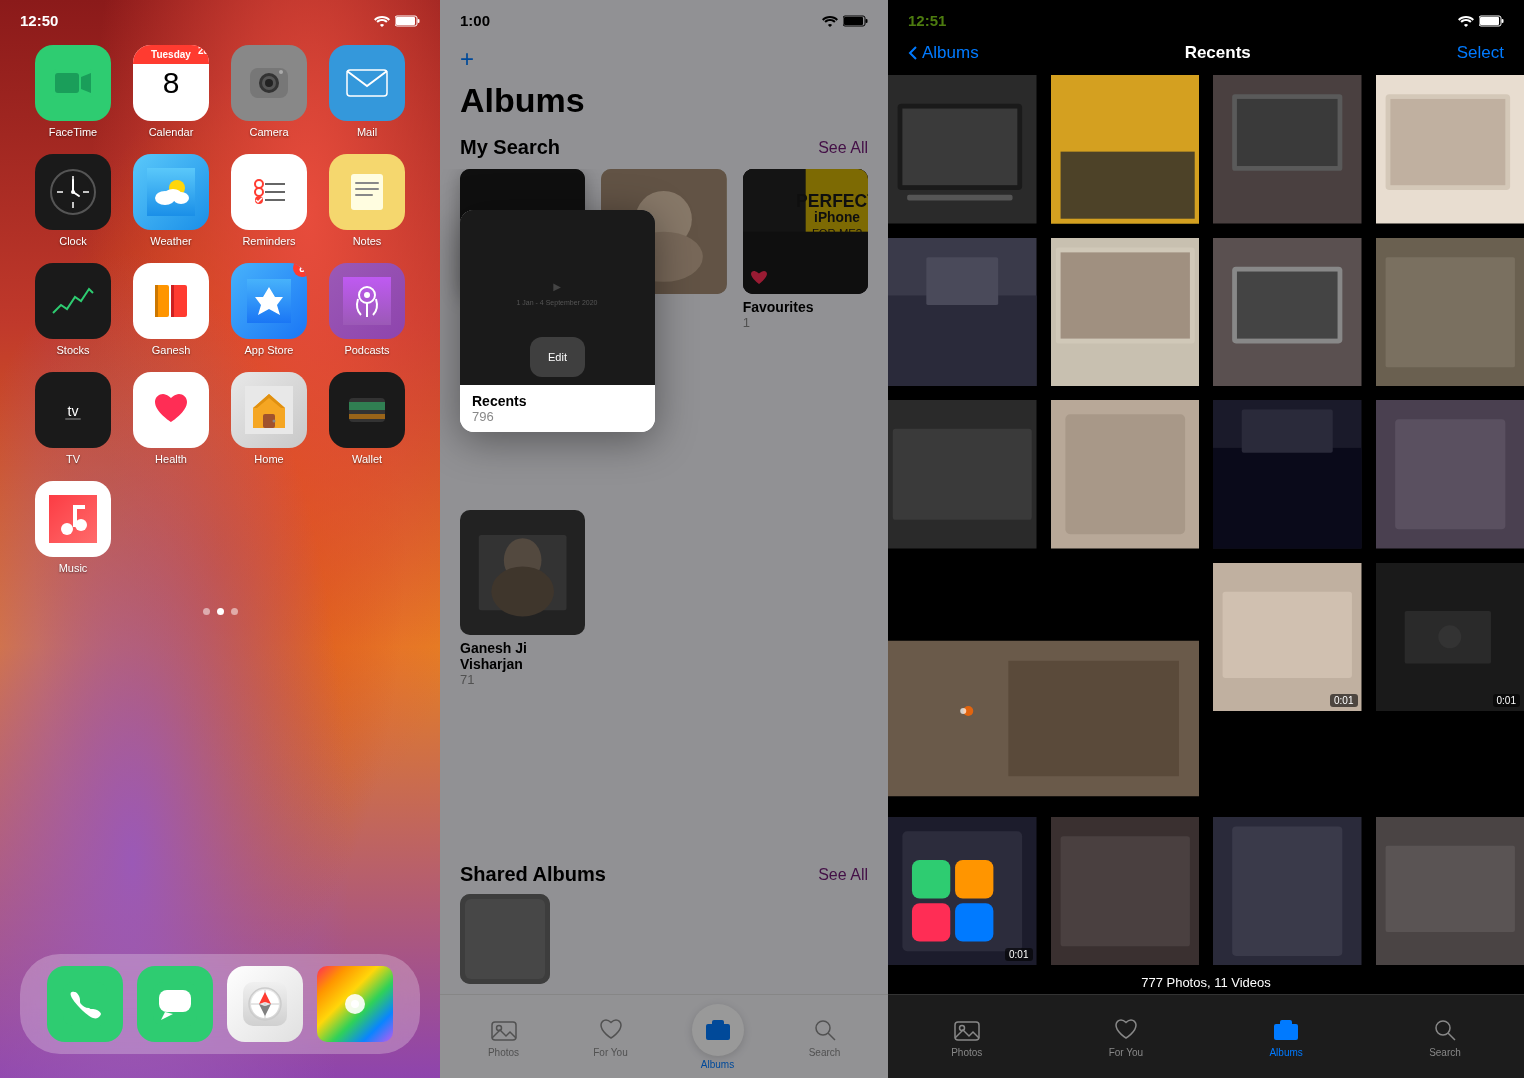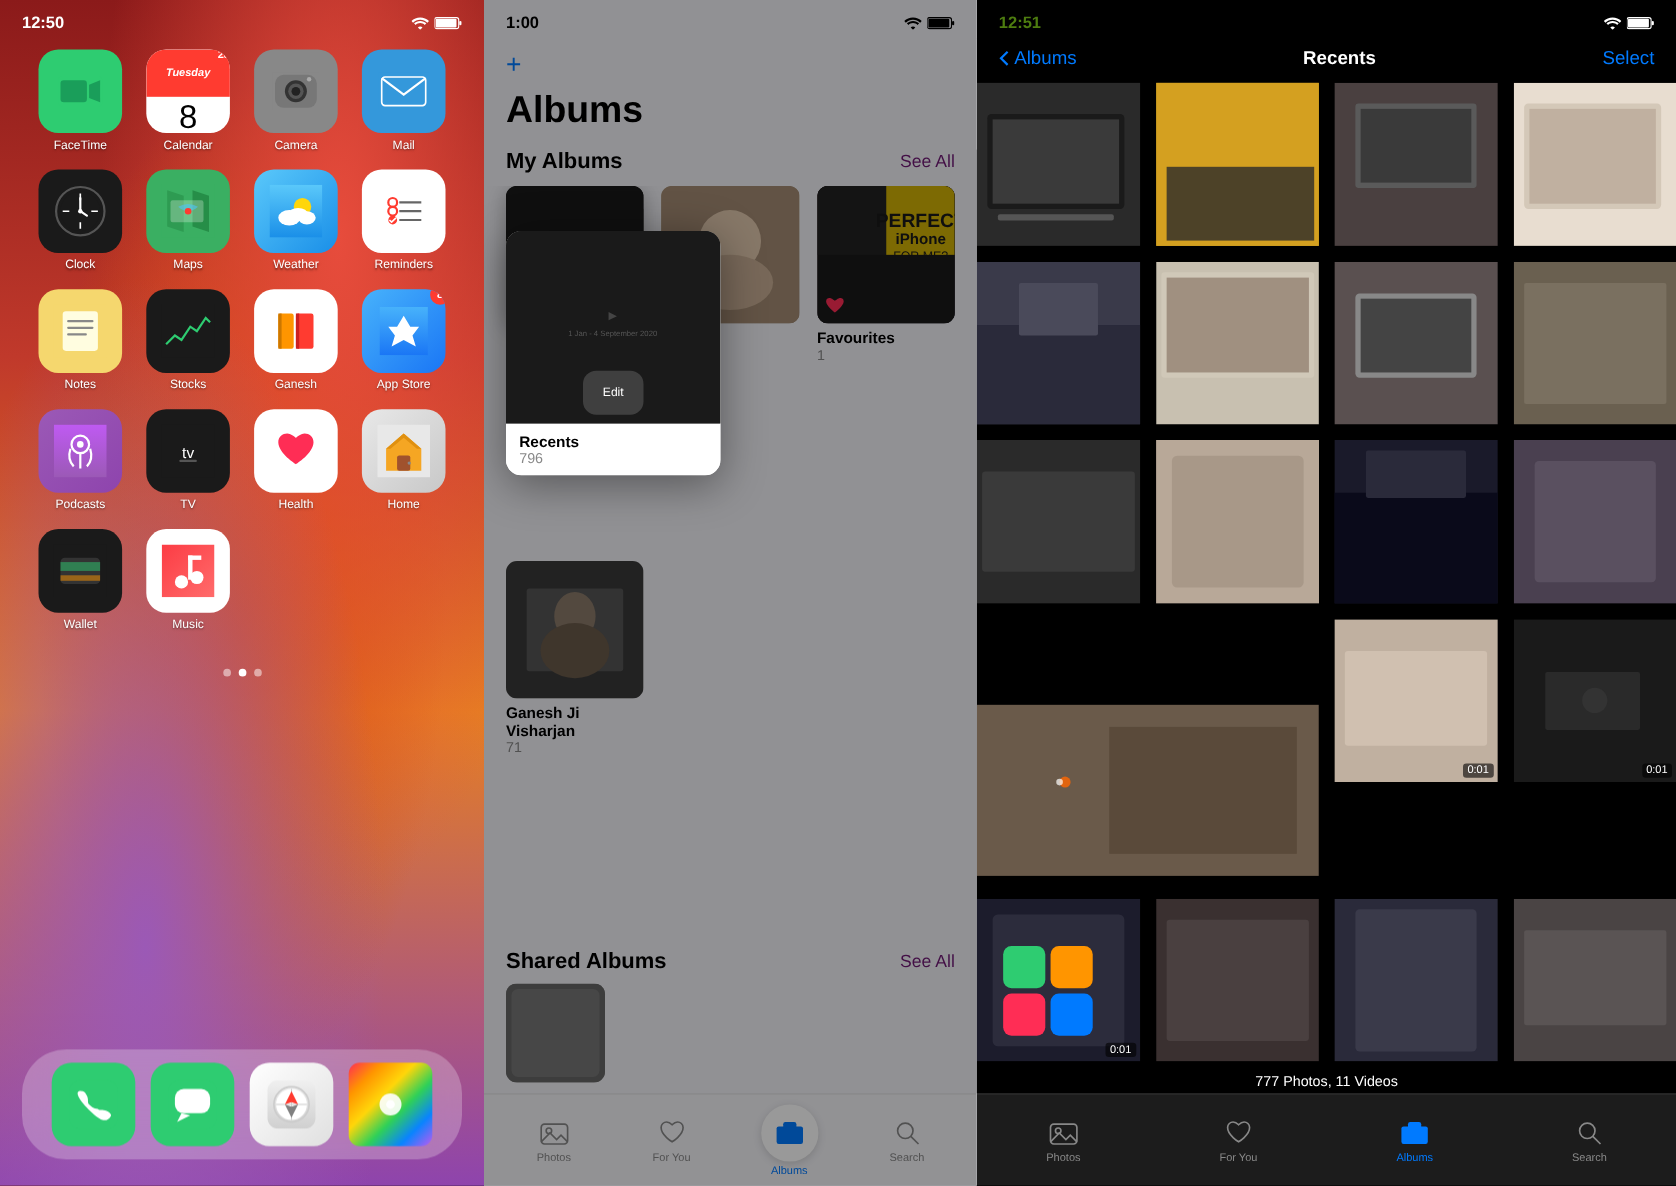--- a/index.html
+++ b/index.html
@@ -455,22 +455,21 @@
       display: flex;
       flex-direction: column;
       align-items: stretch;
     }
     .cal-top {
       background: #ff3b30;
       color: #fff;
       text-align: center;
       font-size: 10px;
       font-weight: 600;
-      padding: 16px 0;
-      font-style: italic;
+      padding: 4px 0;
     }
     .cal-day {
       color: #000;
       font-size: 30px;
       font-weight: 300;
       text-align: center;
       line-height: 1.1;
       padding: 2px 0 3px;
     }
 
@@ -559,34 +558,20 @@
             <line x1="8" y1="24" x2="14" y2="24" stroke="white" stroke-width="1.5"></line>
             <line x1="34" y1="24" x2="40" y2="24" stroke="white" stroke-width="1.5"></line>
             <line x1="24" y1="24" x2="24" y2="12" stroke="white" stroke-width="2" stroke-linecap="round"></line>
             <line x1="24" y1="24" x2="30" y2="28" stroke="white" stroke-width="2" stroke-linecap="round"></line>
             <circle cx="24" cy="24" r="2" fill="white"></circle>
           </svg>
       </div>
       <span class="app-label">Clock</span>
     </div>
 
-    <div class="app-icon">
-      <div class="app-icon-img icon-maps">
-        <svg width="48" height="48" viewBox="0 0 48 48">
-            <rect width="48" height="48" rx="0" fill="#3aaf62"></rect>
-            <path d="M5 5 L20 10 L28 5 L43 10 L43 43 L28 38 L20 43 L5 38 Z" fill="#3aaf62"></path>
-            <path d="M5 5 L20 10 L20 43 L5 38 Z" fill="#2e9b52"></path>
-            <path d="M28 5 L43 10 L43 43 L28 38 Z" fill="#268e48"></path>
-            <rect x="8" y="14" width="30" height="20" rx="2" fill="#e8f4e8" opacity="0.3"></rect>
-            <path d="M15 20 Q24 15 33 20 Q24 28 15 20" fill="#4fc3f7" opacity="0.6"></path>
-            <circle cx="24" cy="24" r="3" fill="#ff3b30"></circle>
-          </svg>
-      </div>
-      <span class="app-label">Maps</span>
-    </div>
 
     <div class="app-icon">
       <div class="app-icon-img weather-icon">
         <svg width="48" height="48" viewBox="0 0 48 48">
             <defs>
               <linearGradient id="skyGrad" x1="0" y1="0" x2="0" y2="1">
                 <stop offset="0%" stop-color="#5ac8fa"></stop>
                 <stop offset="100%" stop-color="#1a8fe8"></stop>
               </linearGradient>
             </defs>
@@ -824,21 +809,21 @@
       </svg>
     </div>
   </div>
 
   <div class="screen2-header">
     <div class="screen2-plus">+</div>
     <div class="screen2-title">Albums</div>
   </div>
 
   <div class="screen2-section-header">
-    <span class="screen2-section-title">My Albums</span>
+    <span class="screen2-section-title">My Search</span>
     <span class="see-all">See All</span>
   </div>
 
   <div class="album-grid">
 
     <div class="album-item">
       <div class="album-thumb-popup">
         <div class="album-thumb-inner" style="background:#1a1a1a; flex-direction:column;">
           <svg width="120" height="80" viewBox="0 0 120 80" style="position:absolute;top:0;left:0;width:100%;height:100%;">
             <rect width="120" height="80" fill="#1a1a1a"></rect>

